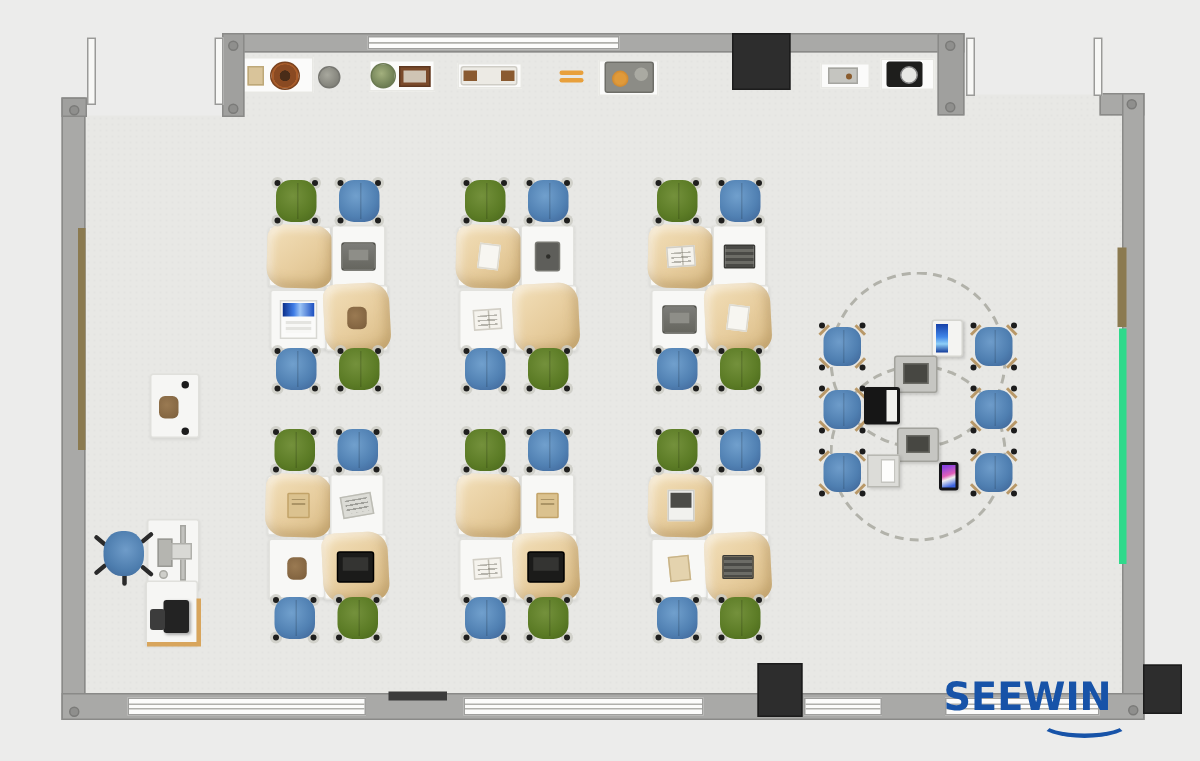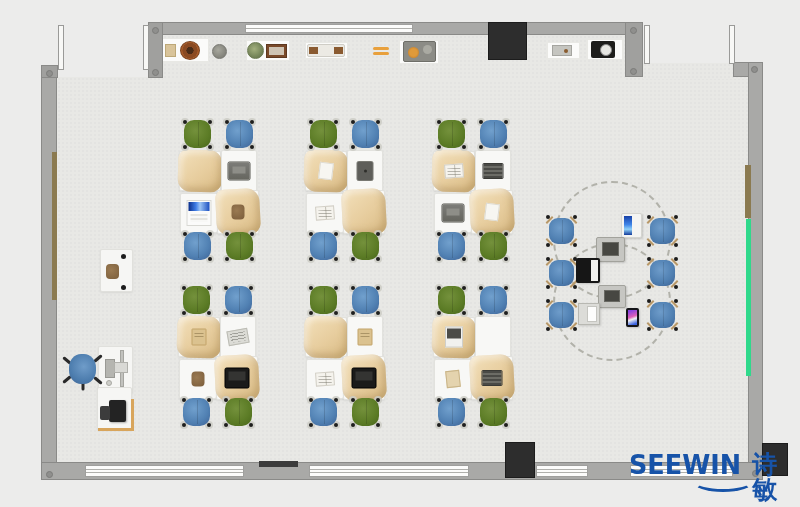--- a/index.html
+++ b/index.html
@@ -579,16 +579,15 @@
       <div class="sh frame-brown" style="left: 266px; top: 44px; width: 21px; height: 14px;"></div>
       <div class="sh bench-brown" style="left: 307px; top: 44px; width: 38px; height: 13px;"></div>
       <div class="sh bars-orange" style="left: 373px; top: 47px; width: 16px; height: 8px;"></div>
       <div class="sh machine-gray" style="left: 403px; top: 41px; width: 33px; height: 21px;"></div>
       <div class="sh tablet-gray" style="left: 552px; top: 45px; width: 20px; height: 11px;"></div>
       <div class="sh device-black" style="left: 591px; top: 41px; width: 24px; height: 17px;"></div>
     </div>
 
   <div class="logo">
     <span class="brand">SEEWIN</span>
-    <span class="cn">诗敏</span>
     <i class="swoosh"></i>
   </div>
 </div>
 
 </body></html>

